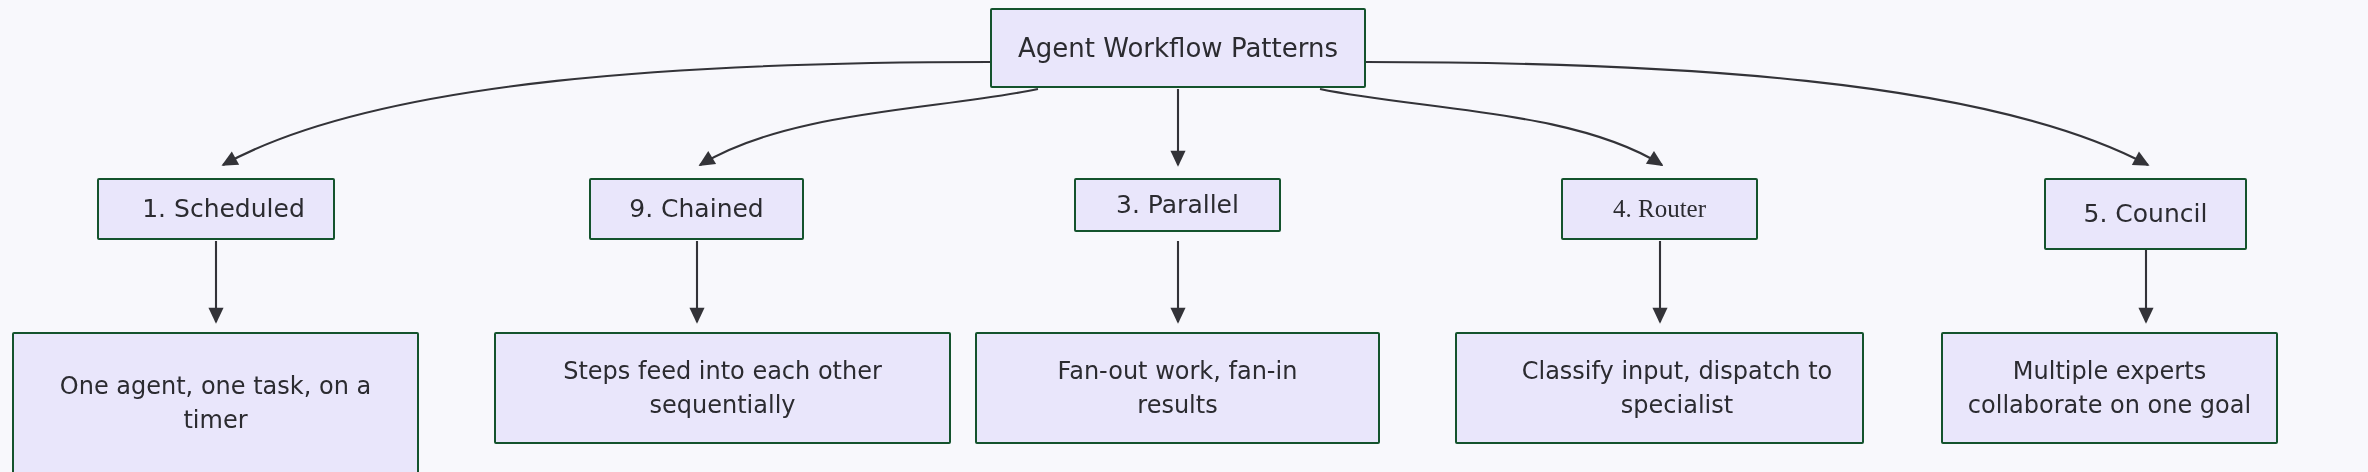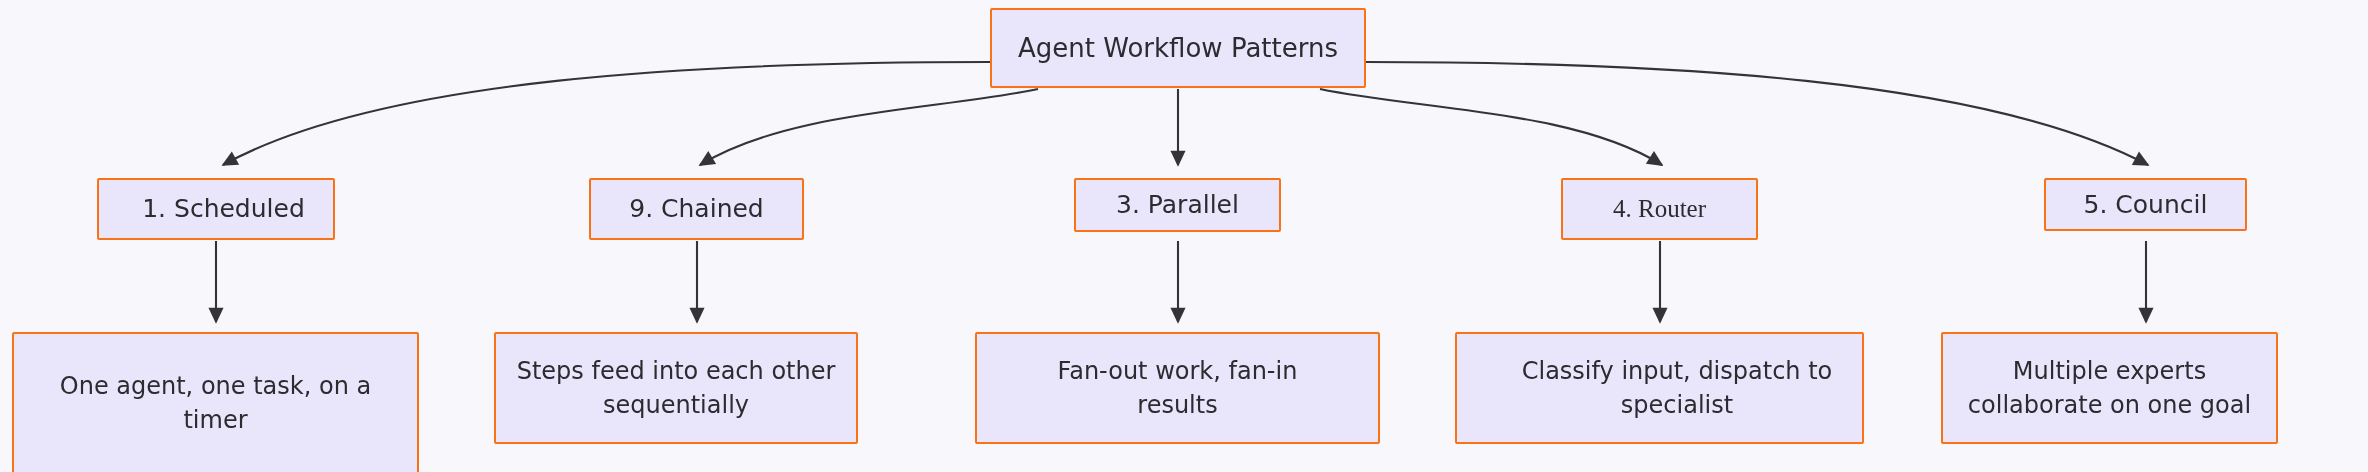--- a/index.html
+++ b/index.html
@@ -24,21 +24,21 @@
     left: 0;
     top: 0;
     width: 2368px;
     height: 472px;
     pointer-events: none;
   }
   .node {
     position: absolute;
     box-sizing: border-box;
     background: #e9e6fb;
-    border: 2px solid #f97316;
+    border: 2px solid #14532d;
     border-radius: 2px;
     display: flex;
     align-items: center;
     justify-content: center;
     text-align: center;
     color: #2b2b30;
     line-height: 1.42;
   }
   .node-label {
     display: block;
@@ -91,29 +91,29 @@
   </div>
   <div class="node pattern-node" style="left:589px; top:178px; width:215px; height:62px;">
     <span class="node-label">9. Chained</span>
   </div>
   <div class="node pattern-node" style="left:1074px; top:178px; width:207px; height:54px;">
     <span class="node-label">3. Parallel</span>
   </div>
   <div class="node pattern-node" style="left:1561px; top:178px; width:197px; height:62px;font-family:Liberation Serif, serif;">
     <span class="node-label">4. Router</span>
   </div>
-  <div class="node pattern-node" style="left:2044px; top:178px; width:203px; height:53px;">
+  <div class="node pattern-node" style="left:2044px; top:178px; width:203px; height:72px;">
     <span class="node-label">5. Council</span>
   </div>
 
   <div class="node desc-node" style="left:12px; top:332px; width:407px; height:142px;">
     <span class="node-label">One agent, one task, on a
 timer</span>
   </div>
-  <div class="node desc-node" style="left:494px; top:332px; width:364px; height:112px;">
+  <div class="node desc-node" style="left:494px; top:332px; width:457px; height:112px;">
     <span class="node-label">Steps feed into each other
 sequentially</span>
   </div>
   <div class="node desc-node" style="left:975px; top:332px; width:405px; height:112px;">
     <span class="node-label">Fan-out work, fan-in
 results</span>
   </div>
   <div class="node desc-node" style="left:1455px; top:332px; width:409px; height:112px;padding-left:35px;">
     <span class="node-label">Classify input, dispatch to
 specialist</span>

